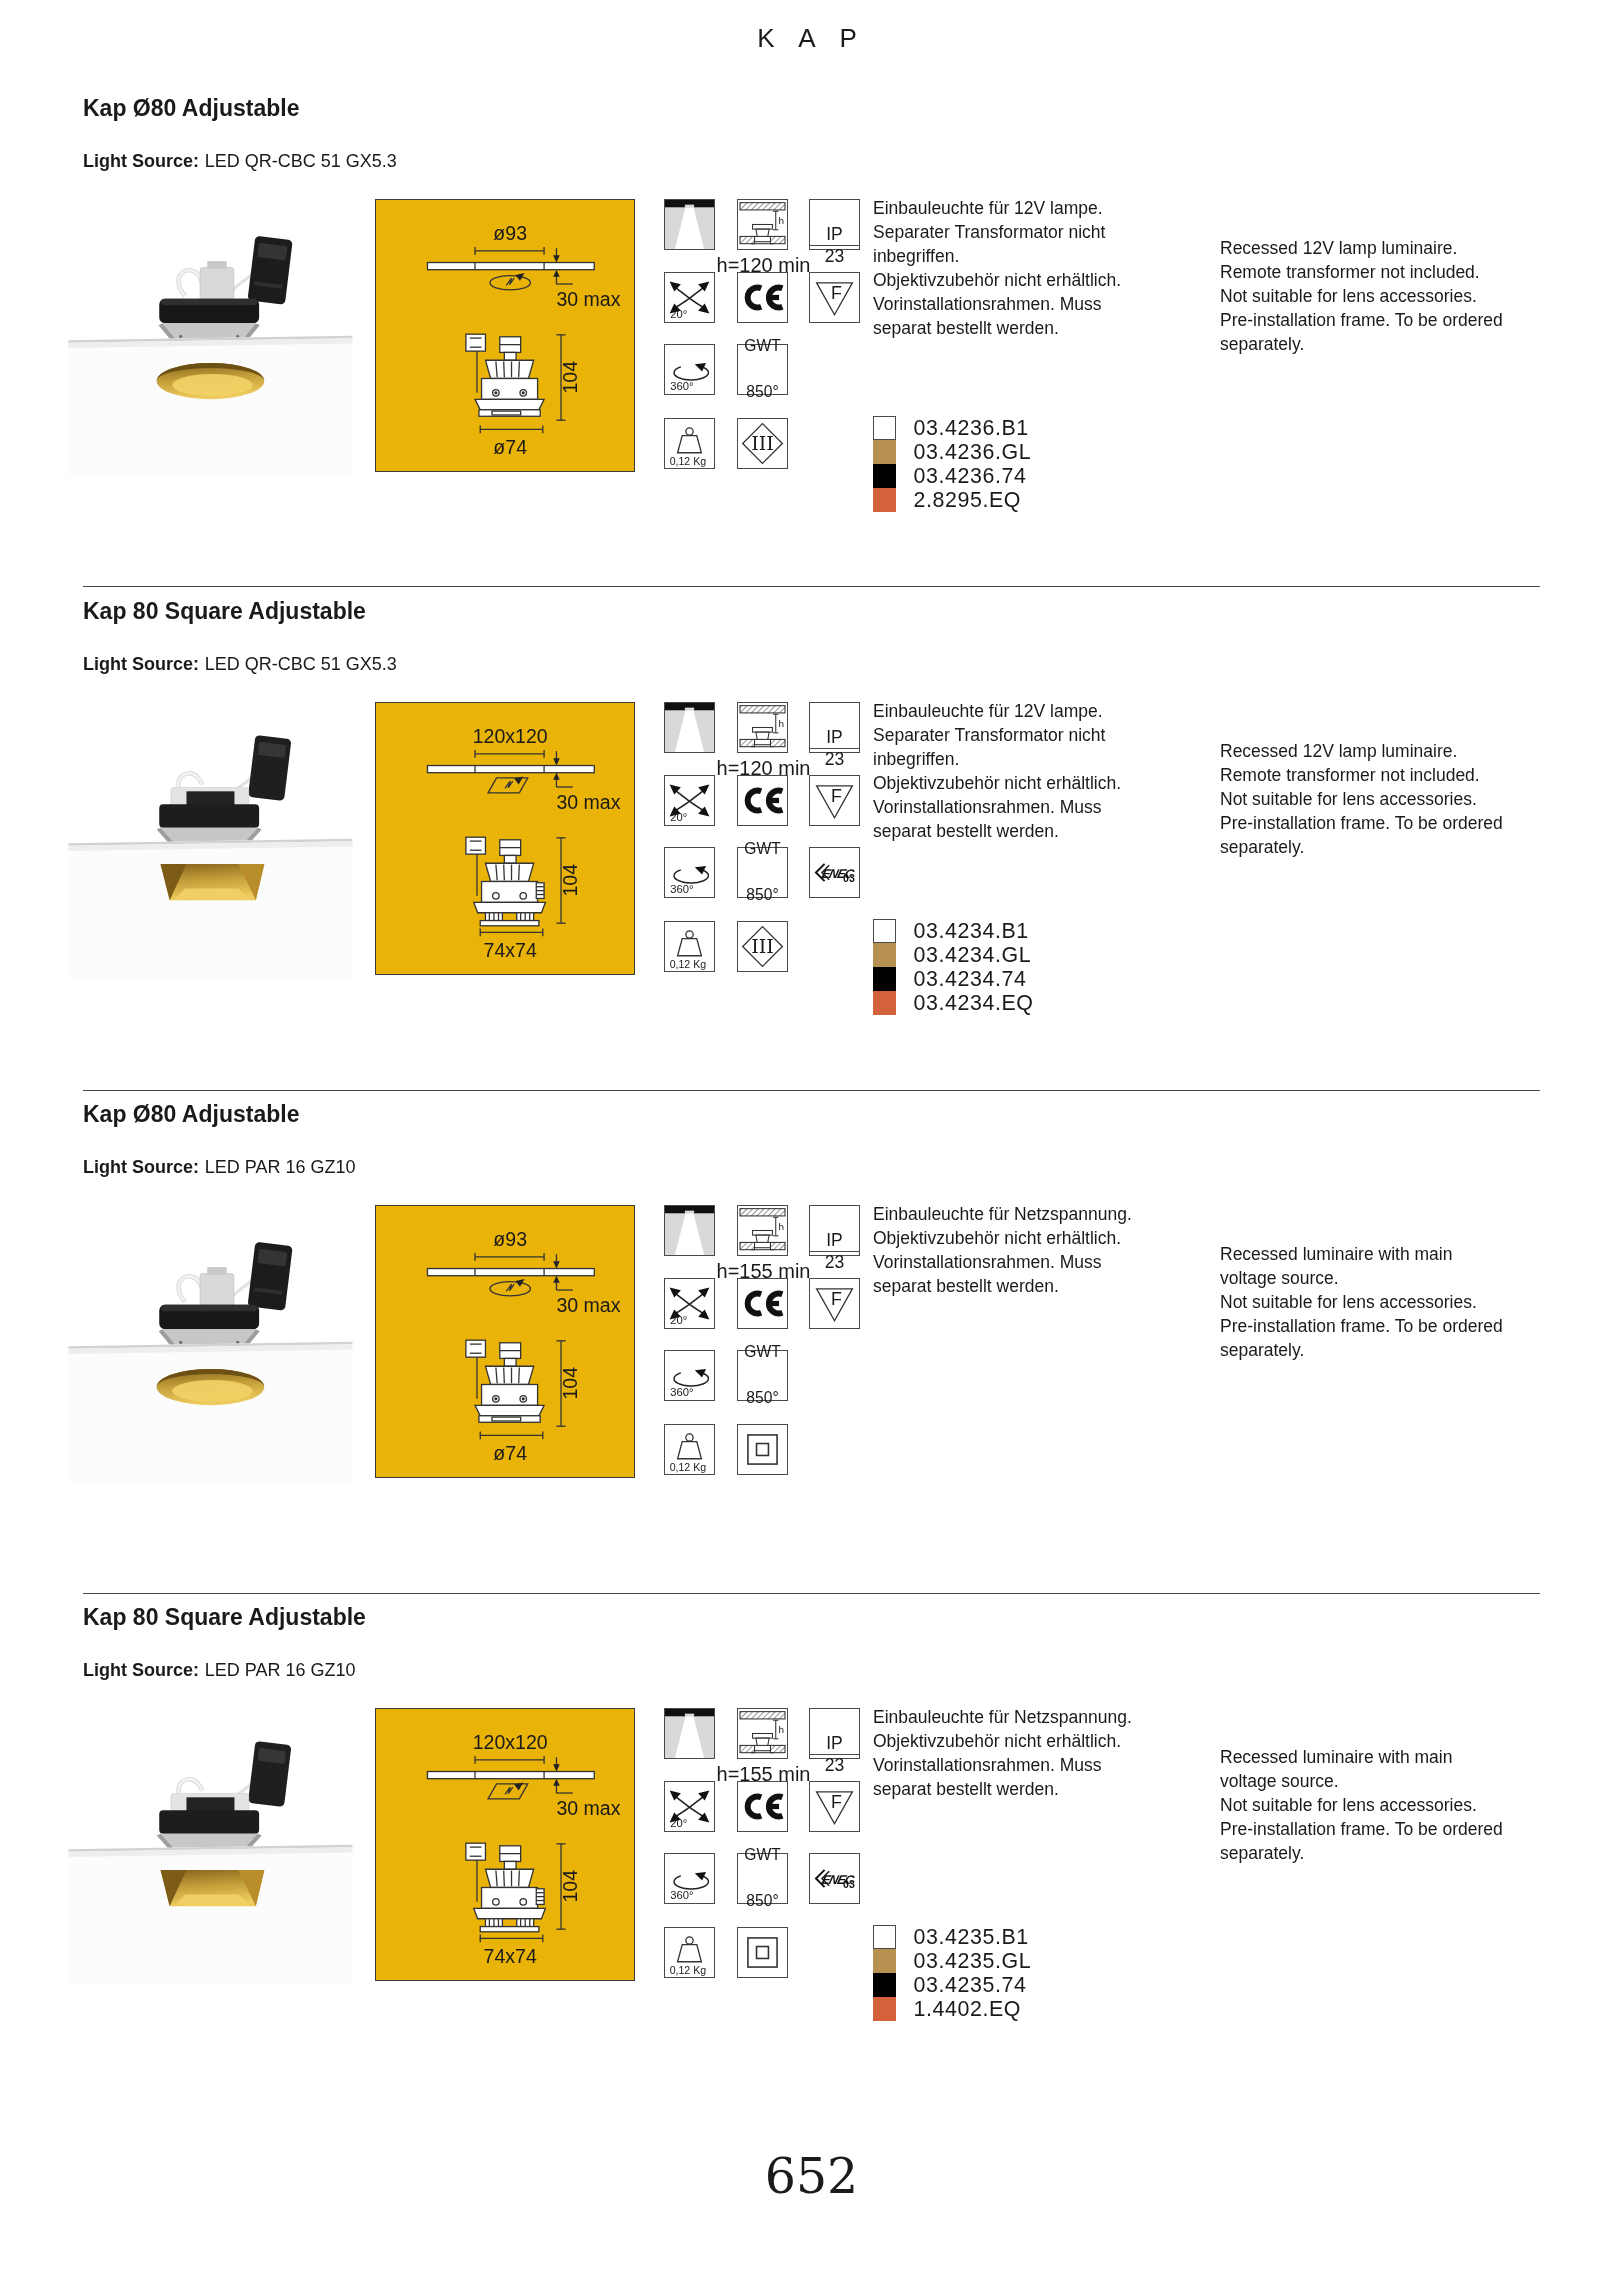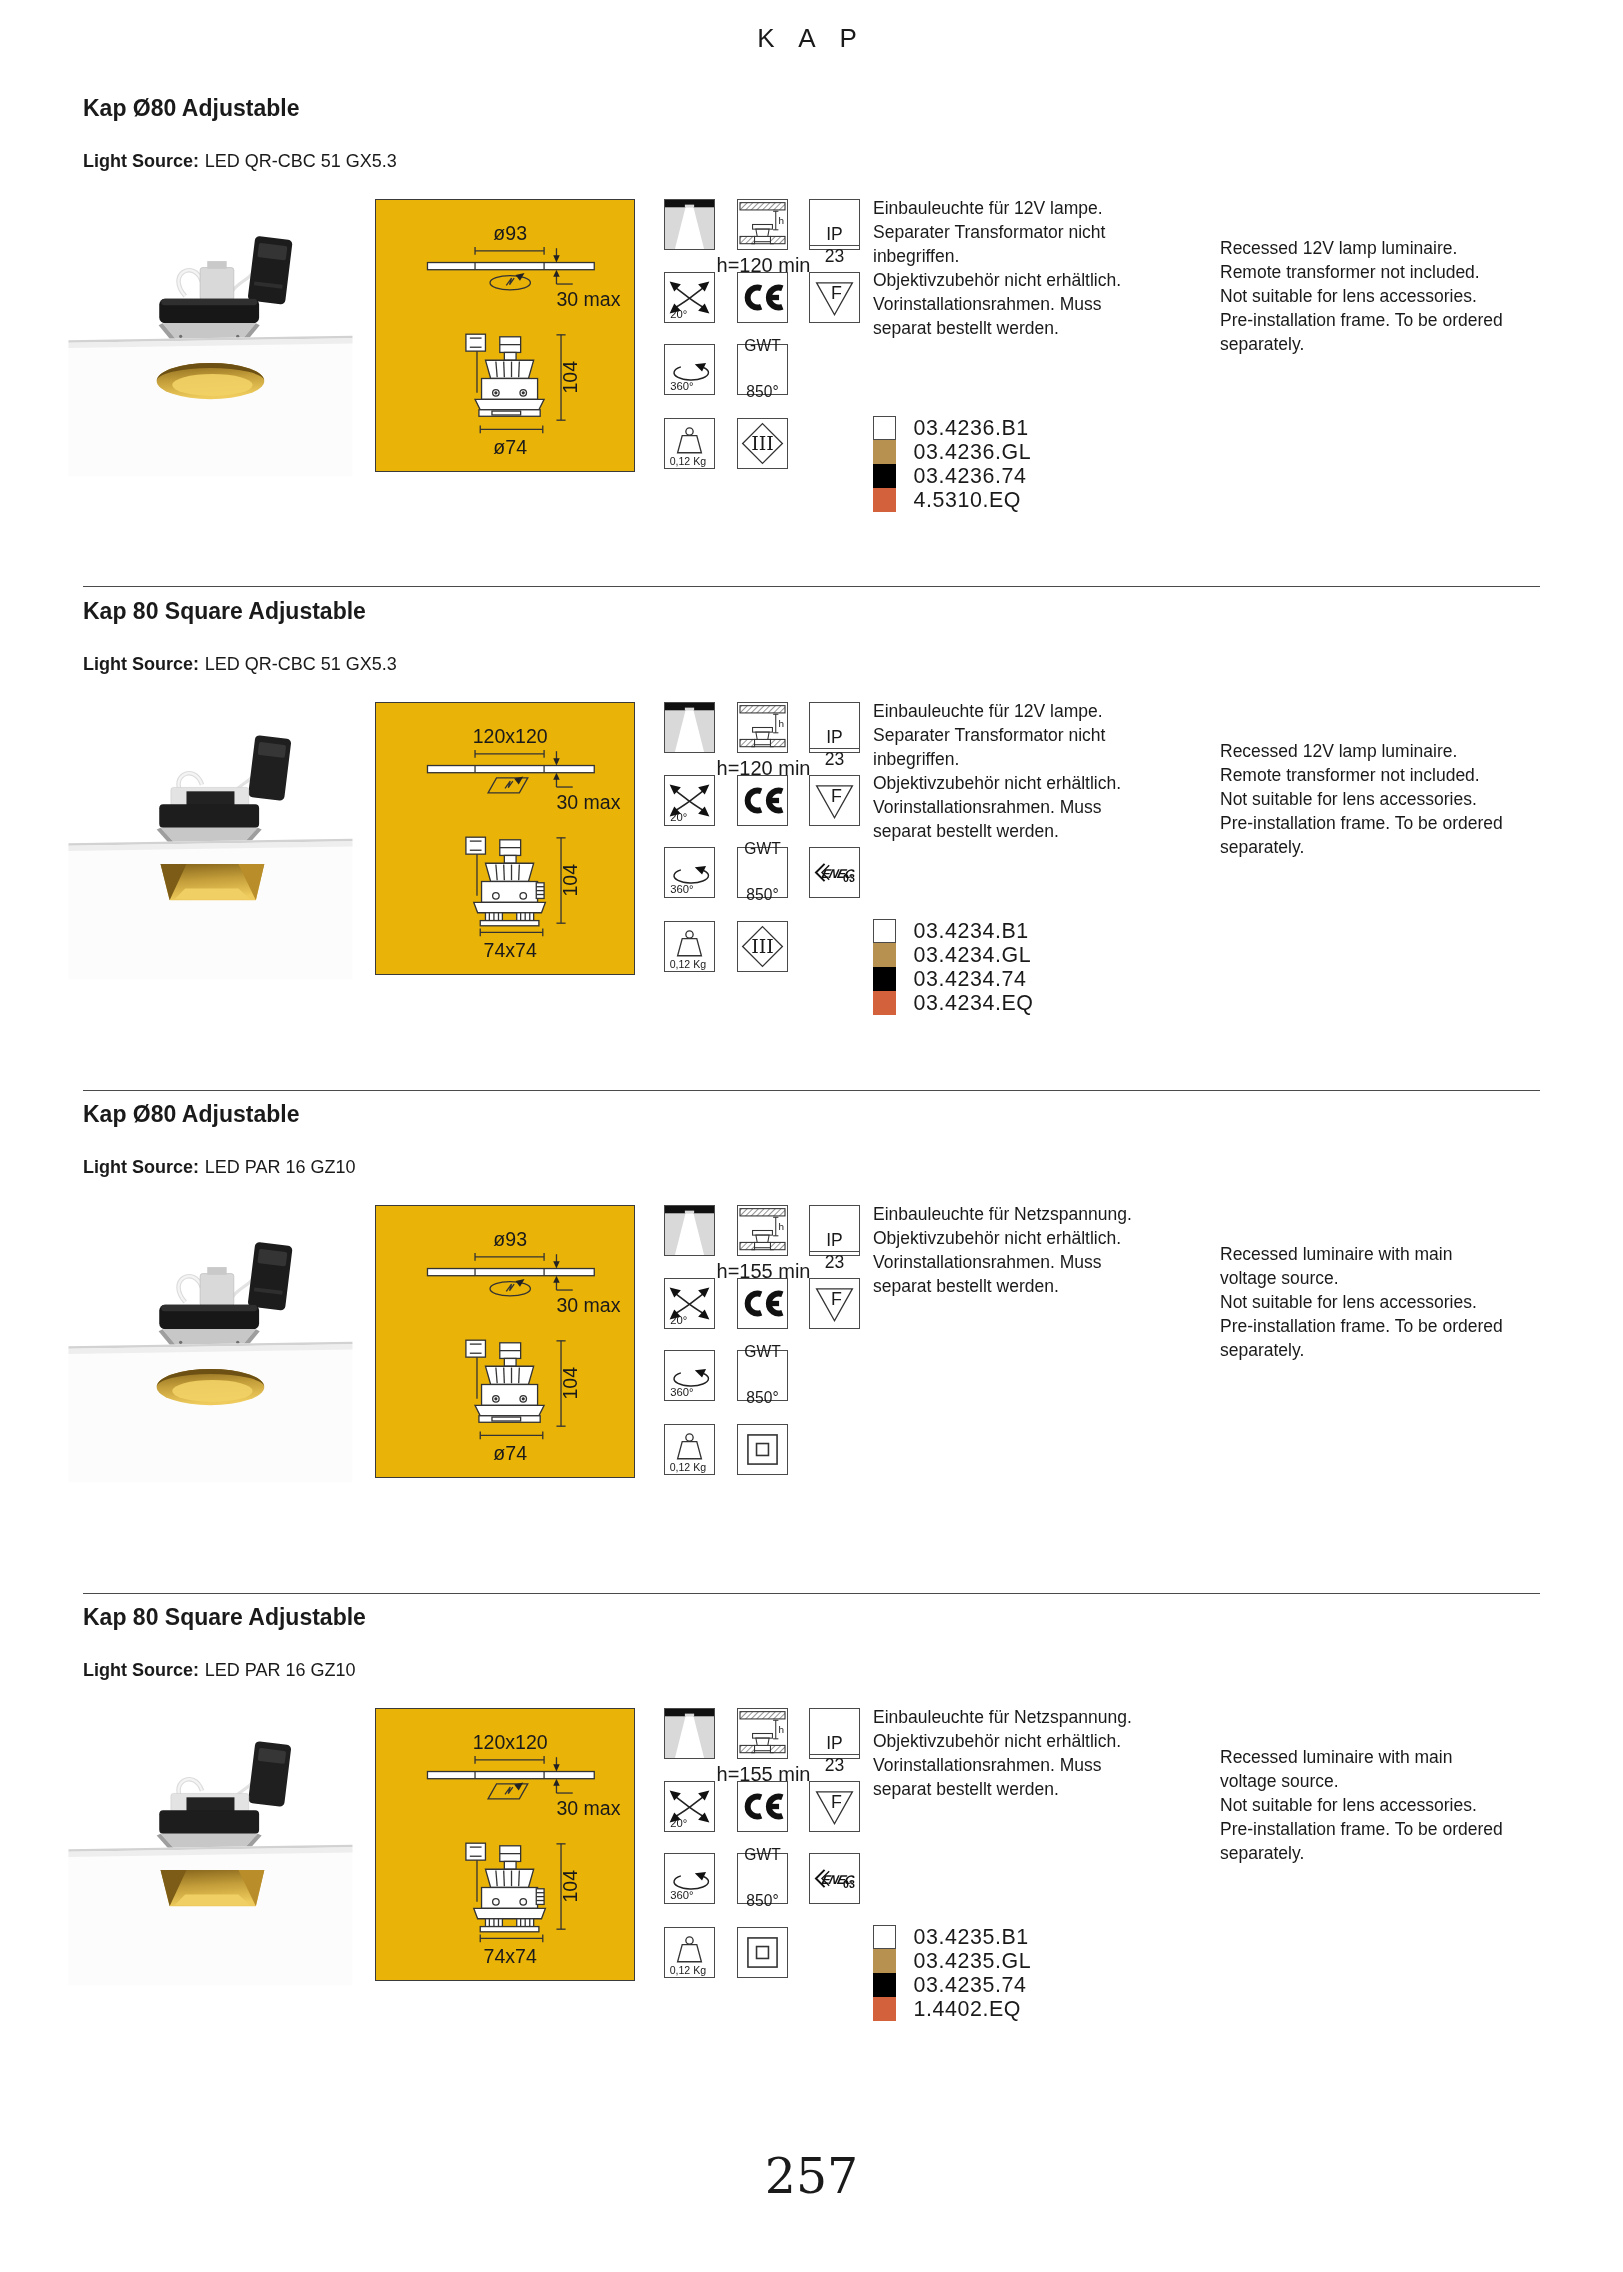--- a/index.html
+++ b/index.html
@@ -360,21 +360,21 @@
         <div class="code-row">
           <span class="swatch" style="background: rgb(183, 145, 80);"></span>
           <span class="code">03.4236.GL</span>
         </div>
         <div class="code-row">
           <span class="swatch" style="background: rgb(0, 0, 0);"></span>
           <span class="code">03.4236.74</span>
         </div>
         <div class="code-row">
           <span class="swatch" style="background: rgb(210, 97, 60);"></span>
-          <span class="code">4.5310.EQ</span>
+          <span class="code">2.8295.EQ</span>
         </div>
       </div>
     </div>
   </div>
 
   <div class="divider" style="top:586px"></div>
 
   <div class="section" style="top:598px">
     <h2 class="sec-title">Kap 80 Square Adjustable</h2>
     <div class="light-source">
@@ -735,16 +735,16 @@
           <span class="code">03.4235.74</span>
         </div>
         <div class="code-row">
           <span class="swatch" style="background: rgb(210, 97, 60);"></span>
           <span class="code">1.4402.EQ</span>
         </div>
       </div>
     </div>
   </div>
 
-  <div class="page-number">257</div>
+  <div class="page-number">652</div>
 
 </div>
 
 
 </body></html>

